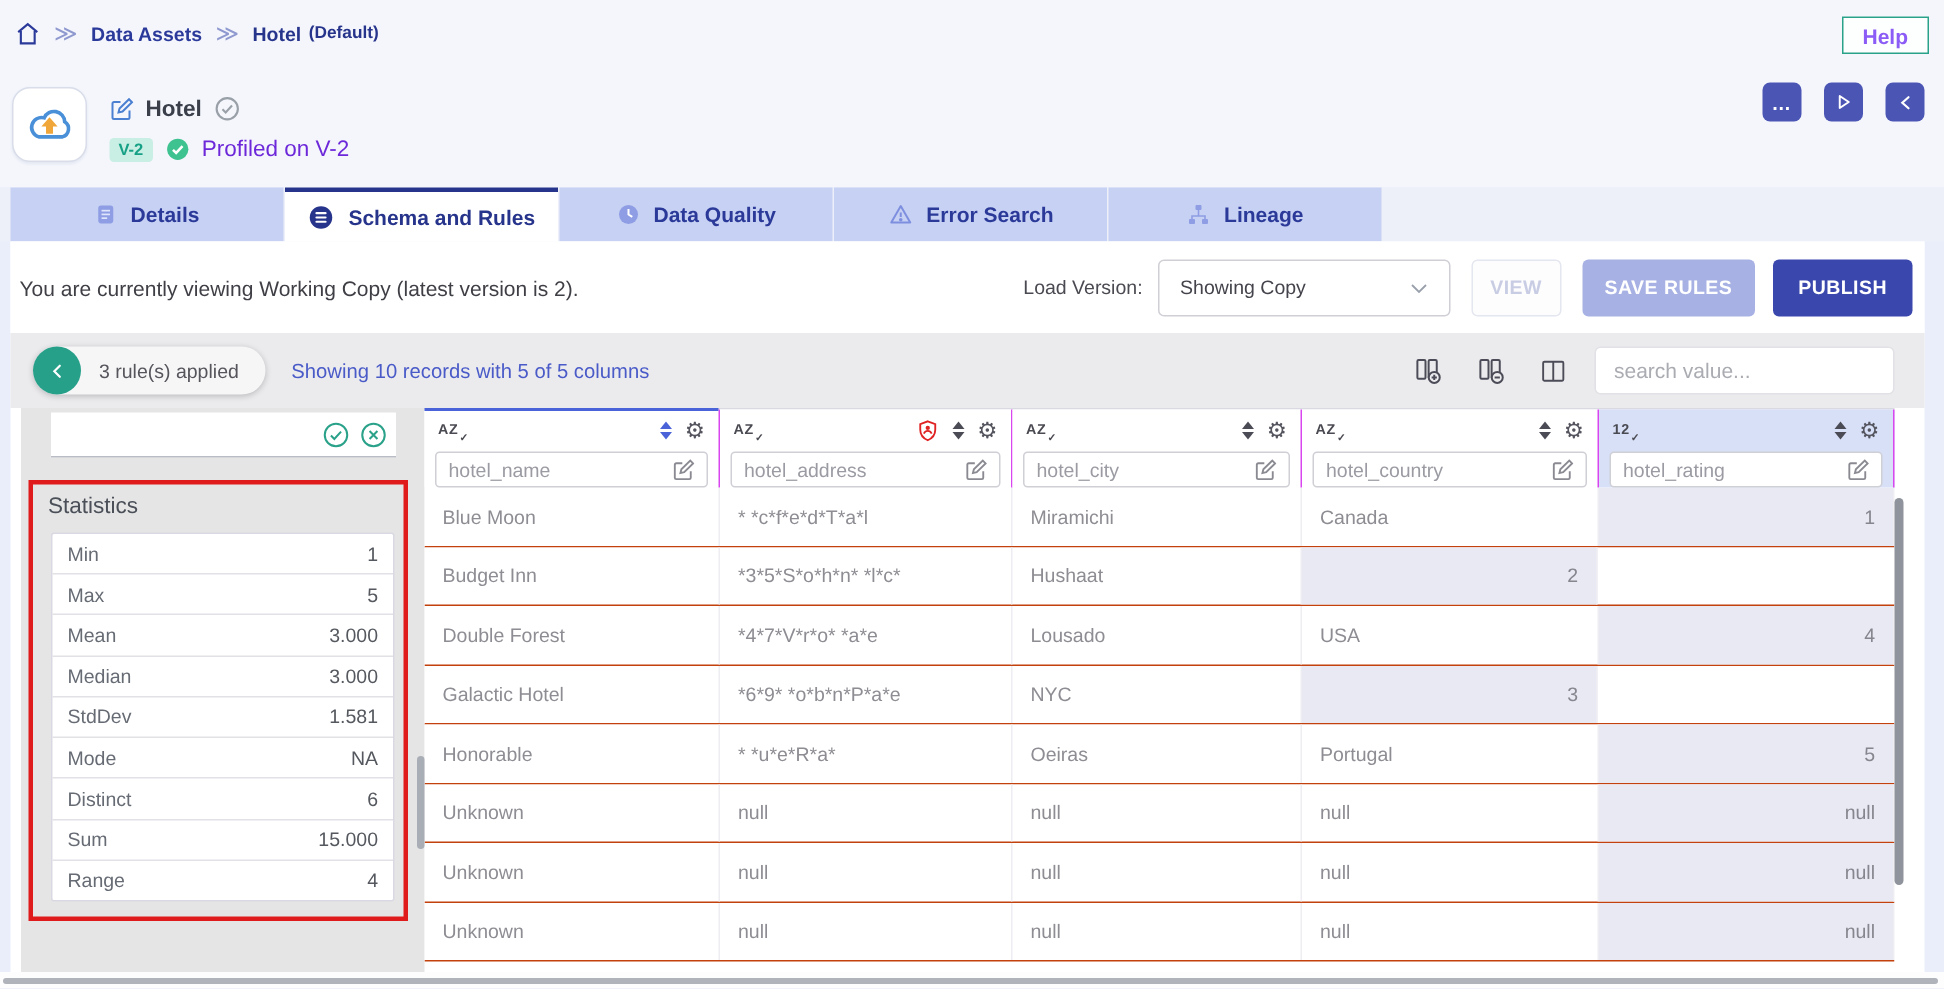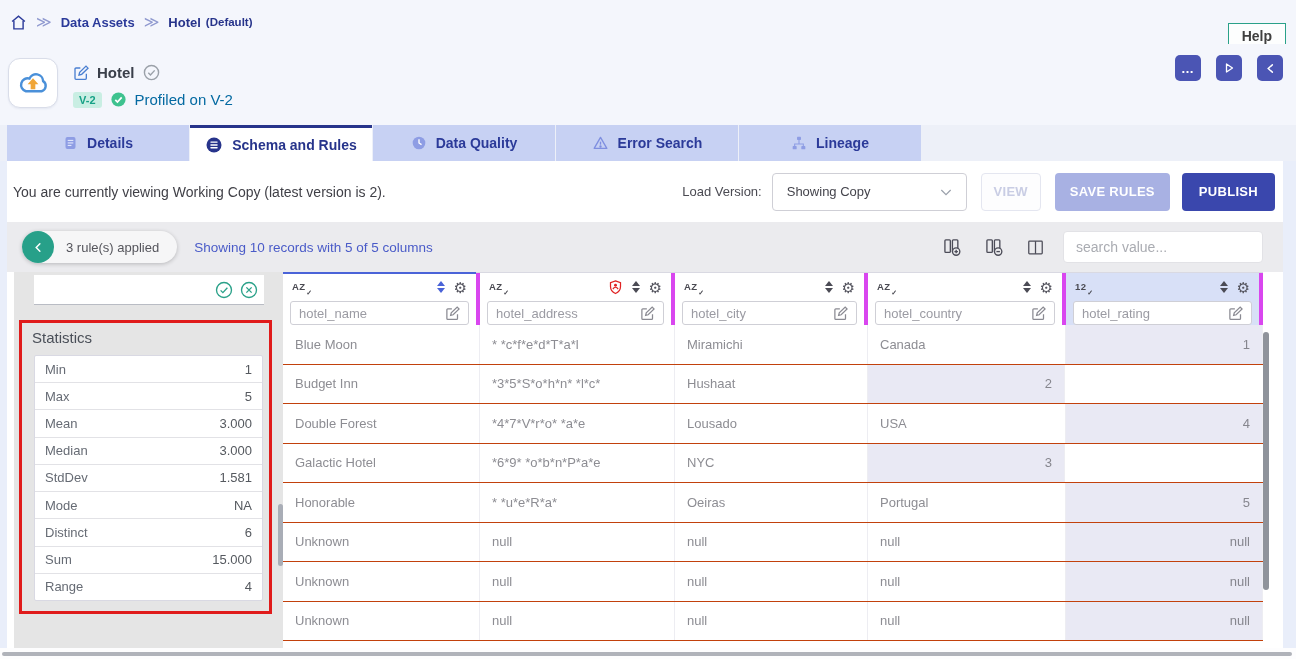--- a/index.html
+++ b/index.html
@@ -5,30 +5,30 @@
   * { margin:0; padding:0; box-sizing:border-box; }
   body { font-family:"Liberation Sans", sans-serif; background:#dfe5f2; }
   .screen { position:relative; width:1296px; height:659px; background:#e9eefa; overflow:hidden; font-family:"Liberation Sans", sans-serif; }
 
   
   .topbar { position:absolute; left:0; top:0; width:1296px; height:44px; background:#f4f6fc; display:flex; align-items:center; padding-left:10px; }
   .crumb-sep { color:#8f99cf; font-size:15px; margin:0 9px; }
   .crumb { color:#2b3a9a; font-size:13px; font-weight:600; cursor:pointer;text-align:right; }
   .crumb.current { color:#27348b; font-weight:bold; }
   .crumb-suffix { color:#27348b; font-size:11.5px; font-weight:600; margin-left:5px; }
-  .help-btn { position:absolute; right:10px; top:23px; height:25px; padding:0 13px; border:1.5px solid #2aa189; border-radius:0; background:#fdfefe; color:#404040; font-size:14px; font-weight:600; display:flex; align-items:center; cursor:pointer; }
+  .help-btn { position:absolute; right:10px; top:11px; height:25px; padding:0 13px; border:1.5px solid #2aa189; border-radius:0; background:#fdfefe; color:#8b5cf6; font-size:14px; font-weight:600; display:flex; align-items:center; cursor:pointer; }
 
   
   .apphead { position:absolute; left:0; top:44px; width:1296px; height:81px; background:#f4f6fc; }
   .asset-card { position:absolute; left:8px; top:14px; width:50px; height:50px; background:#fff; border:1px solid #d9dde9; border-radius:12px; display:flex; align-items:center; justify-content:center; box-shadow:0 1px 2px rgba(40,60,120,.08); }
   .title-row { position:absolute; left:73px; top:20px; display:flex; align-items:center; gap:8px; }
   .asset-title { font-size:15px; font-weight:bold; color:#3a3f4a; }
   .status-row { position:absolute; left:73px; top:47px; display:flex; align-items:center; gap:8px; }
   .vbadge { background:#c9eee3; color:#16a186; font-size:11px; font-weight:bold; padding:2px 6px; border-radius:3px; }
-  .profiled-text { color:#0369a1; font-size:15px; }
+  .profiled-text { color:#6d28d9; font-size:15px; }
   .head-actions { position:absolute; right:13px; top:11px; display:flex; gap:15px; }
   .sq-btn { width:26px; height:26px; background:#4b55b4; border-radius:5px; color:#fff; display:flex; align-items:center; justify-content:center; font-size:13px; cursor:pointer; }
 
   
   .tabsrow { position:absolute; left:0; top:125px; width:1296px; height:36px; background:#edf0f8; }
   .tab-bar { position:absolute; left:7px; top:0; height:36px; display:flex; }
   .tab { width:182px; height:36px; display:flex; align-items:center; justify-content:center; gap:9px; background:#c7d1f3; color:#2b3a99; font-size:14px; font-weight:600; cursor:pointer; margin-right:1px; }
   .tab.active { background:#fff; border-top:3px solid #27348b; color:#27348b; }
   .tab-icon { display:flex; align-items:center; }
 
@@ -66,21 +66,21 @@
   .stats-title { margin:6px 0 0 10px; font-size:15px; color:#4a4f58; }
   .stats-card { position:absolute; left:12px; top:32px; width:229px; height:246px; background:#fff; border:1px solid #d9d9e3; border-radius:2px; display:flex; flex-direction:column; }
   .stat-row { flex:1; display:flex; align-items:center; padding:0 10px; border-bottom:1px solid #e2e2e6; }
   .stat-row:last-child { border-bottom:none; }
   .stat-label { font-size:13px; color:#666b74; }
   .stat-value { font-size:13px; color:#55595f; margin-left:auto; }
 
   
   .gridwrap { position:absolute; left:276px; top:0; width:980px; height:376px; background:#fff; }
   .ghead { display:flex; height:53px; border-top:1px solid #d9d9e2; }
-  .hcell { position:relative; background:#fff; border-right:4px solid #d946ef; }
+  .hcell { position:relative; background:#fff; border-right:1px solid #d946ef; }
   .hcell.hl { background:#d8e0f7; }
   .hcell.first::before { content:''; position:absolute; top:-1px; left:0; right:0; height:2px; background:#4a63d8; }
   .hicons { display:flex; align-items:center; height:28px; padding:0 9px; gap:9px; }
   .tglyph { font-size:9.5px; font-weight:bold; color:#4a4a52; letter-spacing:.5px; position:relative; padding-right:6px; line-height:1; }
   .tglyph .tick { position:absolute; right:-1px; bottom:-4px; font-size:7px; }
   .spacer { flex:1; }
   .sort { display:flex; flex-direction:column; gap:2.5px; cursor:pointer; }
   .sort i { display:block; width:0; height:0; border-left:4.5px solid transparent; border-right:4.5px solid transparent; }
   .sort .up { border-bottom:5.5px solid #4b4b55; }
   .sort .dn { border-top:5.5px solid #4b4b55; }

